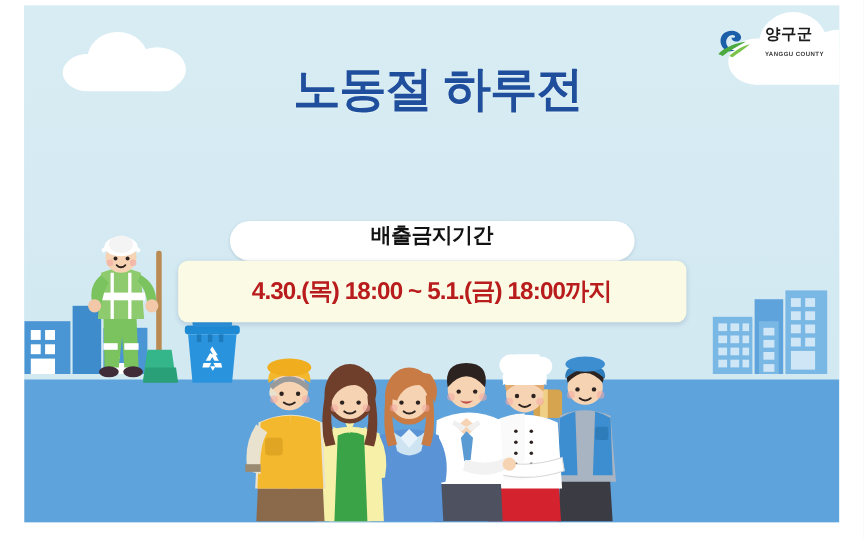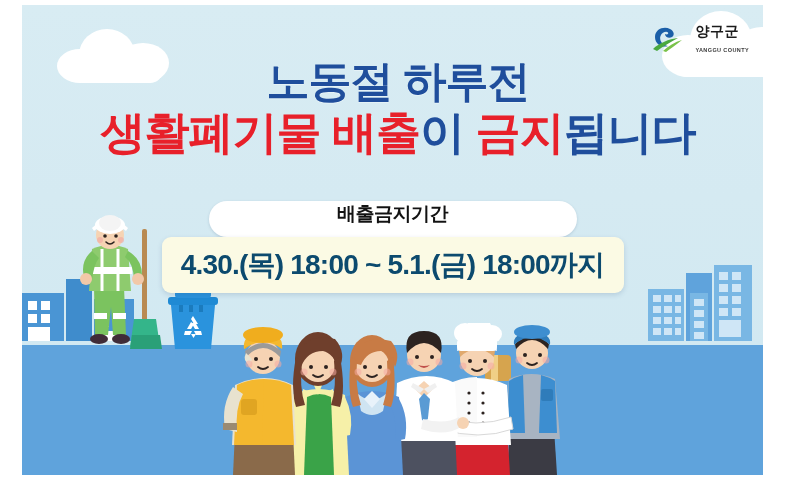--- a/index.html
+++ b/index.html
@@ -114,21 +114,21 @@
   #date-box {
     position:absolute; left:50%; top:232px; transform:translateX(-50%);
     width:462px; height:56px;
     background:#fbfae4;
     border-radius:9px;
     display:flex; align-items:center; justify-content:center;
     box-shadow:0 2px 5px rgba(40,70,110,.17);
     z-index:22;
   }
   #date-box .txt {
-    font-size:28px; font-weight:bold; color:#0c4a6e;
+    font-size:22px; font-weight:bold; color:#b91c1c;
     letter-spacing:-0.8px; white-space:nowrap;
   }
 
   
   .skyline { position:absolute; bottom:0; }
   #skyline-left  { left:0px;  bottom:130px; }
   #skyline-right { right:0px; bottom:130px; }
 
   
   .art { position:absolute; }
@@ -228,23 +228,20 @@
         </svg>
       </span>
       <span class="wordmark">
         <span class="name-ko">양구군</span><br>
         <span class="name-en">YANGGU COUNTY</span>
       </span>
     </div>
 
     <div id="headline">
       <div class="line line1">노동절 하루전</div>
-      <div class="line line2">
-        <span class="red">생활폐기물 배출</span><span class="blue">이</span><span class="blue"> </span><span class="red">금지</span><span class="blue">됩니다</span>
-      </div>
     </div>
 
     <div id="period-pill">
       <span class="txt">배출금지기간</span>
     </div>
 
     <div id="date-box">
       <span class="txt">4.30.(목) 18:00 ~ 5.1.(금) 18:00까지</span>
     </div>
 

